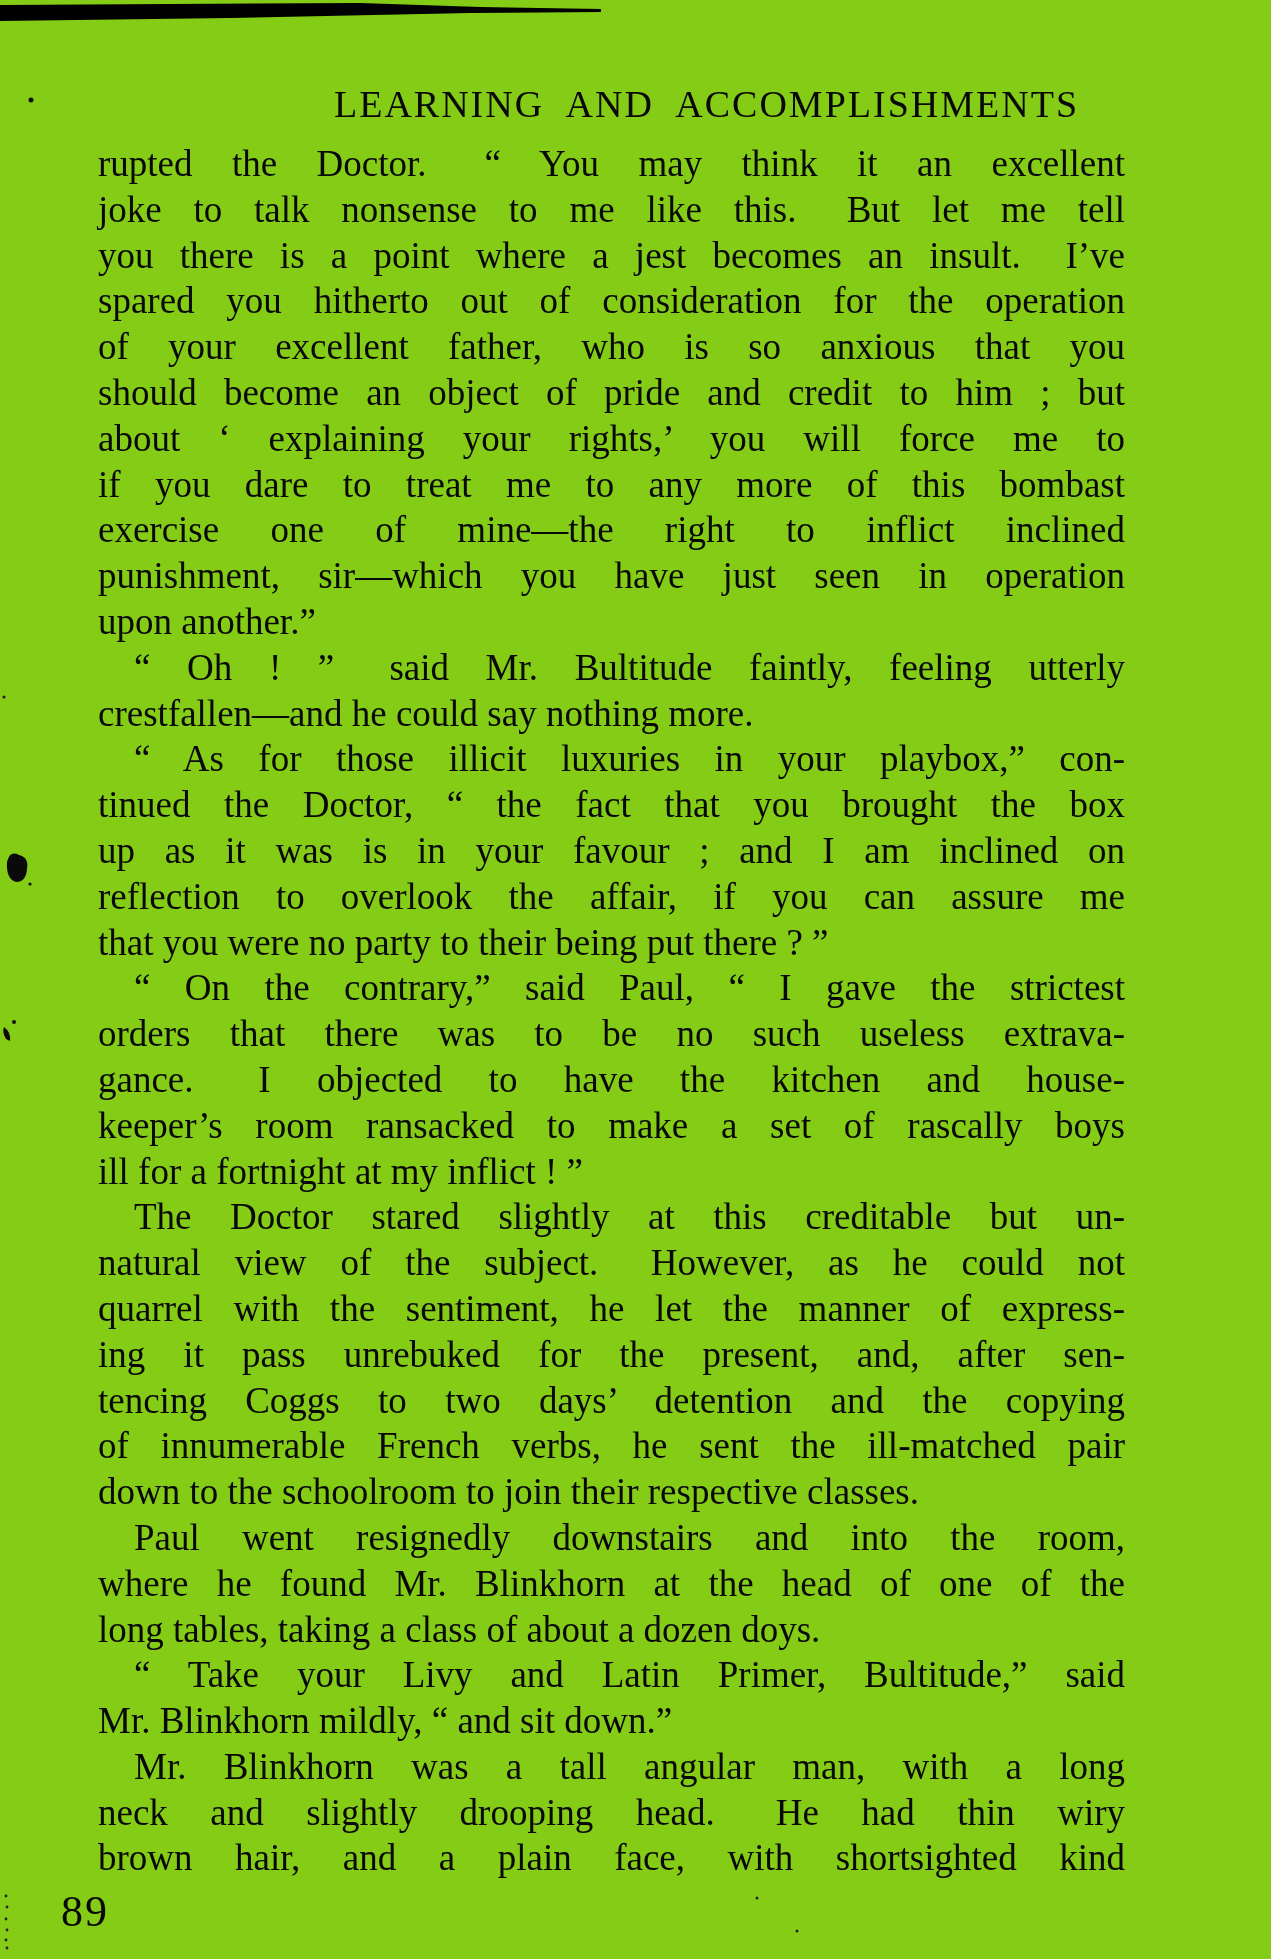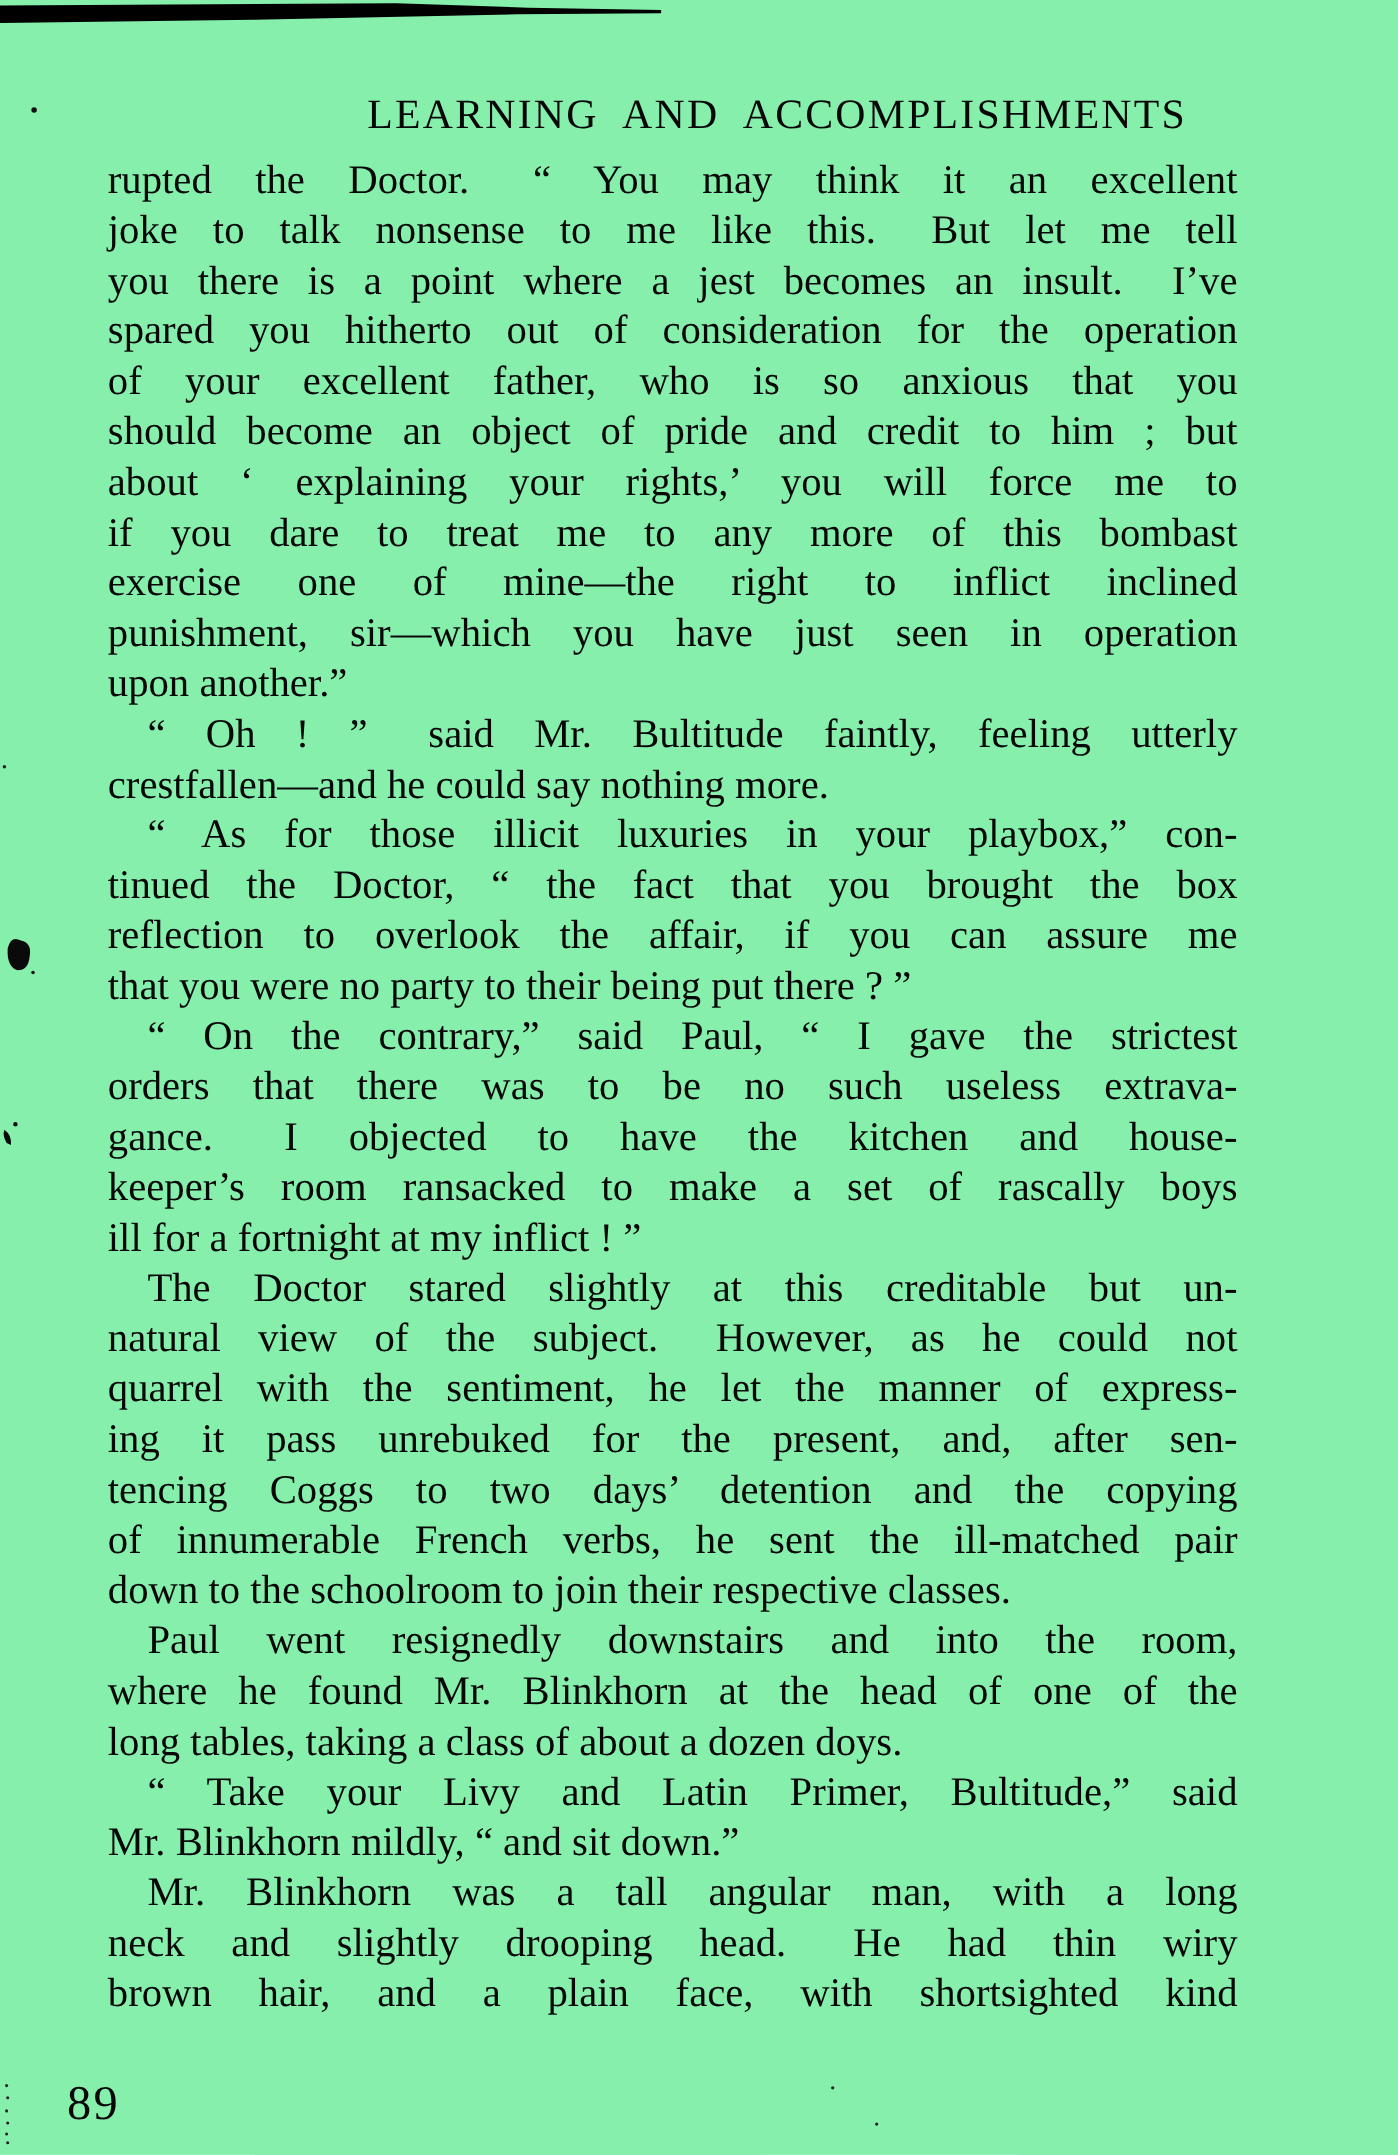--- a/index.html
+++ b/index.html
@@ -1,20 +1,20 @@
 <!DOCTYPE html>
 <html><head>
 <meta charset="utf-8">
 <style>
   html, body { margin: 0; padding: 0; background: #ffffff; }
   .page {
     position: relative;
     width: 1271px;
     height: 1959px;
-    background: #86efac;
+    background: #84cc16;
     color: #080808;
     font-family: "Liberation Serif", "DejaVu Serif", serif;
     overflow: hidden;
   }
   .running-header {
     position: absolute;
     top: 82px;
     left: 71px;
     width: 1271px;
     text-align: center;
@@ -85,20 +85,21 @@
     <div class="line j">should become an object of pride and credit to him ; but</div>
     <div class="line j">about ‘ explaining your rights,’ you will force me to</div>
     <div class="line j">if you dare to treat me to any more of this bombast</div>
     <div class="line j">exercise one of mine—the right to inflict inclined</div>
     <div class="line j">punishment, sir—which you have just seen in operation</div>
     <div class="line L">upon another.”</div>
     <div class="line j in">“ Oh ! ”  said Mr. Bultitude faintly, feeling utterly</div>
     <div class="line L">crestfallen—and he could say nothing more.</div>
     <div class="line j in">“ As for those illicit luxuries in your playbox,” con-</div>
     <div class="line j">tinued the Doctor, “ the fact that you brought the box</div>
+    <div class="line j">up as it was is in your favour ; and I am inclined on</div>
     <div class="line j">reflection to overlook the affair, if you can assure me</div>
     <div class="line L">that you were no party to their being put there ? ”</div>
     <div class="line j in">“ On the contrary,” said Paul, “ I gave the strictest</div>
     <div class="line j">orders that there was to be no such useless extrava-</div>
     <div class="line j">gance.  I objected to have the kitchen and house-</div>
     <div class="line j">keeper’s room ransacked to make a set of rascally boys</div>
     <div class="line L">ill for a fortnight at my inflict ! ”</div>
     <div class="line j in">The Doctor stared slightly at this creditable but un-</div>
     <div class="line j">natural view of the subject.  However, as he could not</div>
     <div class="line j">quarrel with the sentiment, he let the manner of express-</div>

